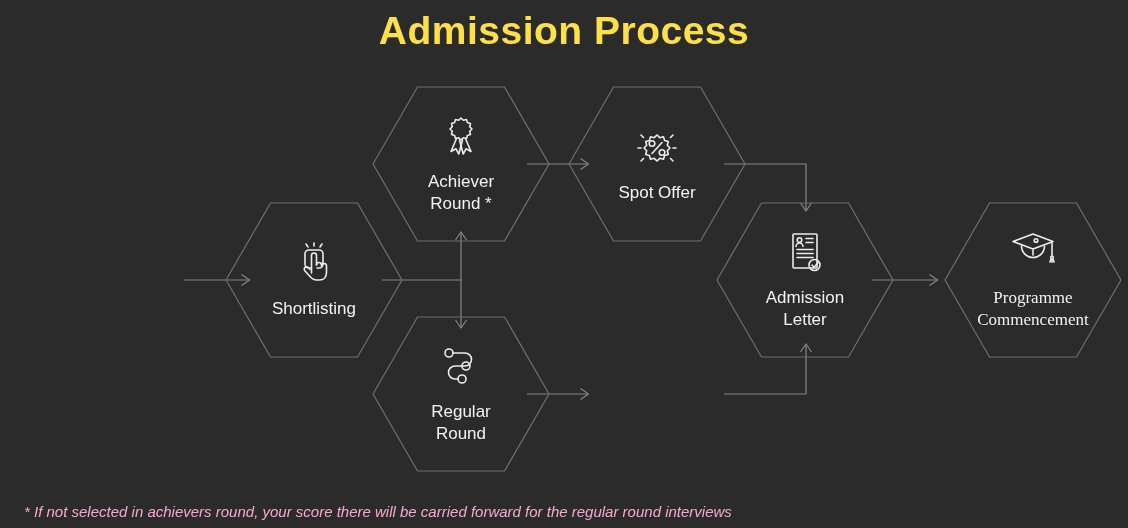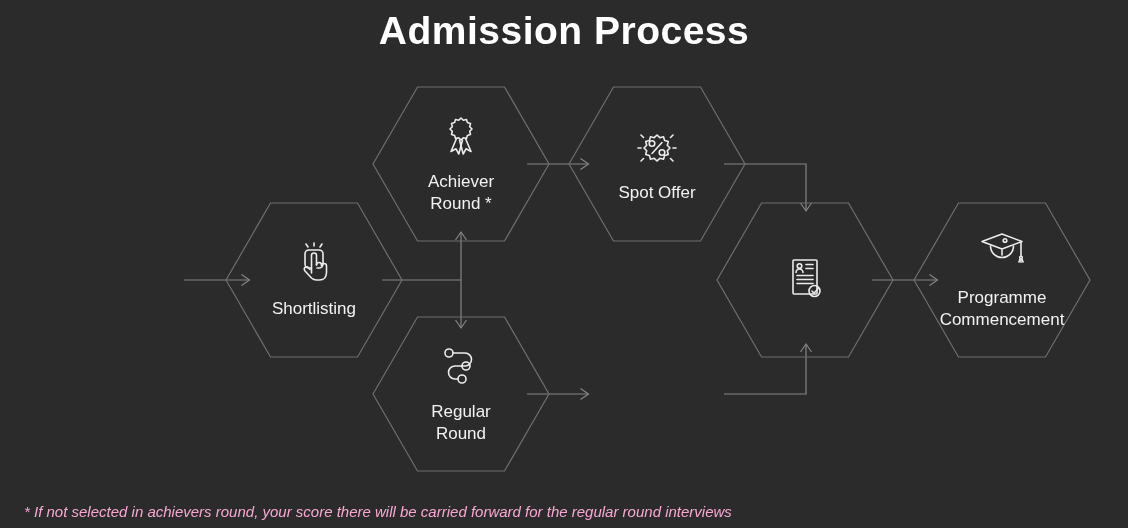--- a/index.html
+++ b/index.html
@@ -2,21 +2,21 @@
 <html><head>
 <meta charset="utf-8">
 <style>
   html,body{margin:0;padding:0;background:#2b2b2b;}
   .stage{
     position:relative;width:1128px;height:528px;background:#2b2b2b;overflow:hidden;
     font-family:"Liberation Sans",sans-serif;
   }
   .title{
     position:absolute;top:9px;left:0;width:100%;text-align:center;
-    font-size:39px;font-weight:700;color:#ffffff;letter-spacing:.5px;
+    font-size:39px;font-weight:700;color:#fde047;letter-spacing:.5px;
   }
   .footnote{
     position:absolute;left:24px;top:503px;font-style:italic;font-size:15px;color:#f9a8d4;
   }
   .hex{position:absolute;width:178px;height:158px;}
   .hex .outline{position:absolute;left:0;top:0;}
   .hex .content{
     position:absolute;left:0;top:0;width:178px;height:158px;
     display:flex;flex-direction:column;align-items:center;justify-content:center;gap:8px;
   }
@@ -32,21 +32,21 @@
   .connectors{position:absolute;left:0;top:0;}
   .connectors path, .connectors polyline{fill:none;stroke:#858585;stroke-width:1.2;}
   
   .p-apply{left:29px;top:201px;}
   .p-short{left:225px;top:201px;}
   .p-achv{left:372px;top:85px;}
   .p-spot{left:568px;top:85px;}
   .p-reg{left:372px;top:315px;}
   .p-merit{left:568px;top:315px;}
   .p-adm{left:716px;top:201px;}
-  .p-prog{left:913px;top:201px;}
+  .p-prog{left:944px;top:201px;font-family:Liberation Serif, serif;}
 </style>
 </head>
 <body>
 
 <div class="stage">
 
   <div class="title">Admission Process</div>
 
   <svg class="connectors" width="1128" height="528" viewBox="0 0 1128 528">
     <g>
@@ -161,20 +161,21 @@
         <circle cx="19.5" cy="11" r="2.3"></circle>
         <path d="M16,17.5 a3.5,3.5 0 0 1 7,0"></path>
         <path d="M26,9.5 H33"></path>
           <path d="M26,13.5 H33"></path>
         <path d="M17,20.5 H33"></path>
           <path d="M17,24.5 H33"></path>
           <path d="M17,28.5 H33"></path>
         <circle cx="34.5" cy="36" r="5.5"></circle>
         <path d="M32,36 l2,2.2 l4,-4.5"></path>
       </svg>
+      <div class="label w-two">Admission Letter</div>
     </div>
   </div>
 
   <div class="hex p-prog">
     <svg class="outline" width="178" height="158" viewBox="0 0 178 158">
       <polygon class="hexline" points="1,79 45.5,2 132.5,2 177,79 132.5,156 45.5,156"></polygon>
     </svg>
     <div class="content">
       <svg class="icon" viewBox="0 0 50 50">
         <polygon points="25,5 45,12.5 25,20 5,12.5"></polygon>

